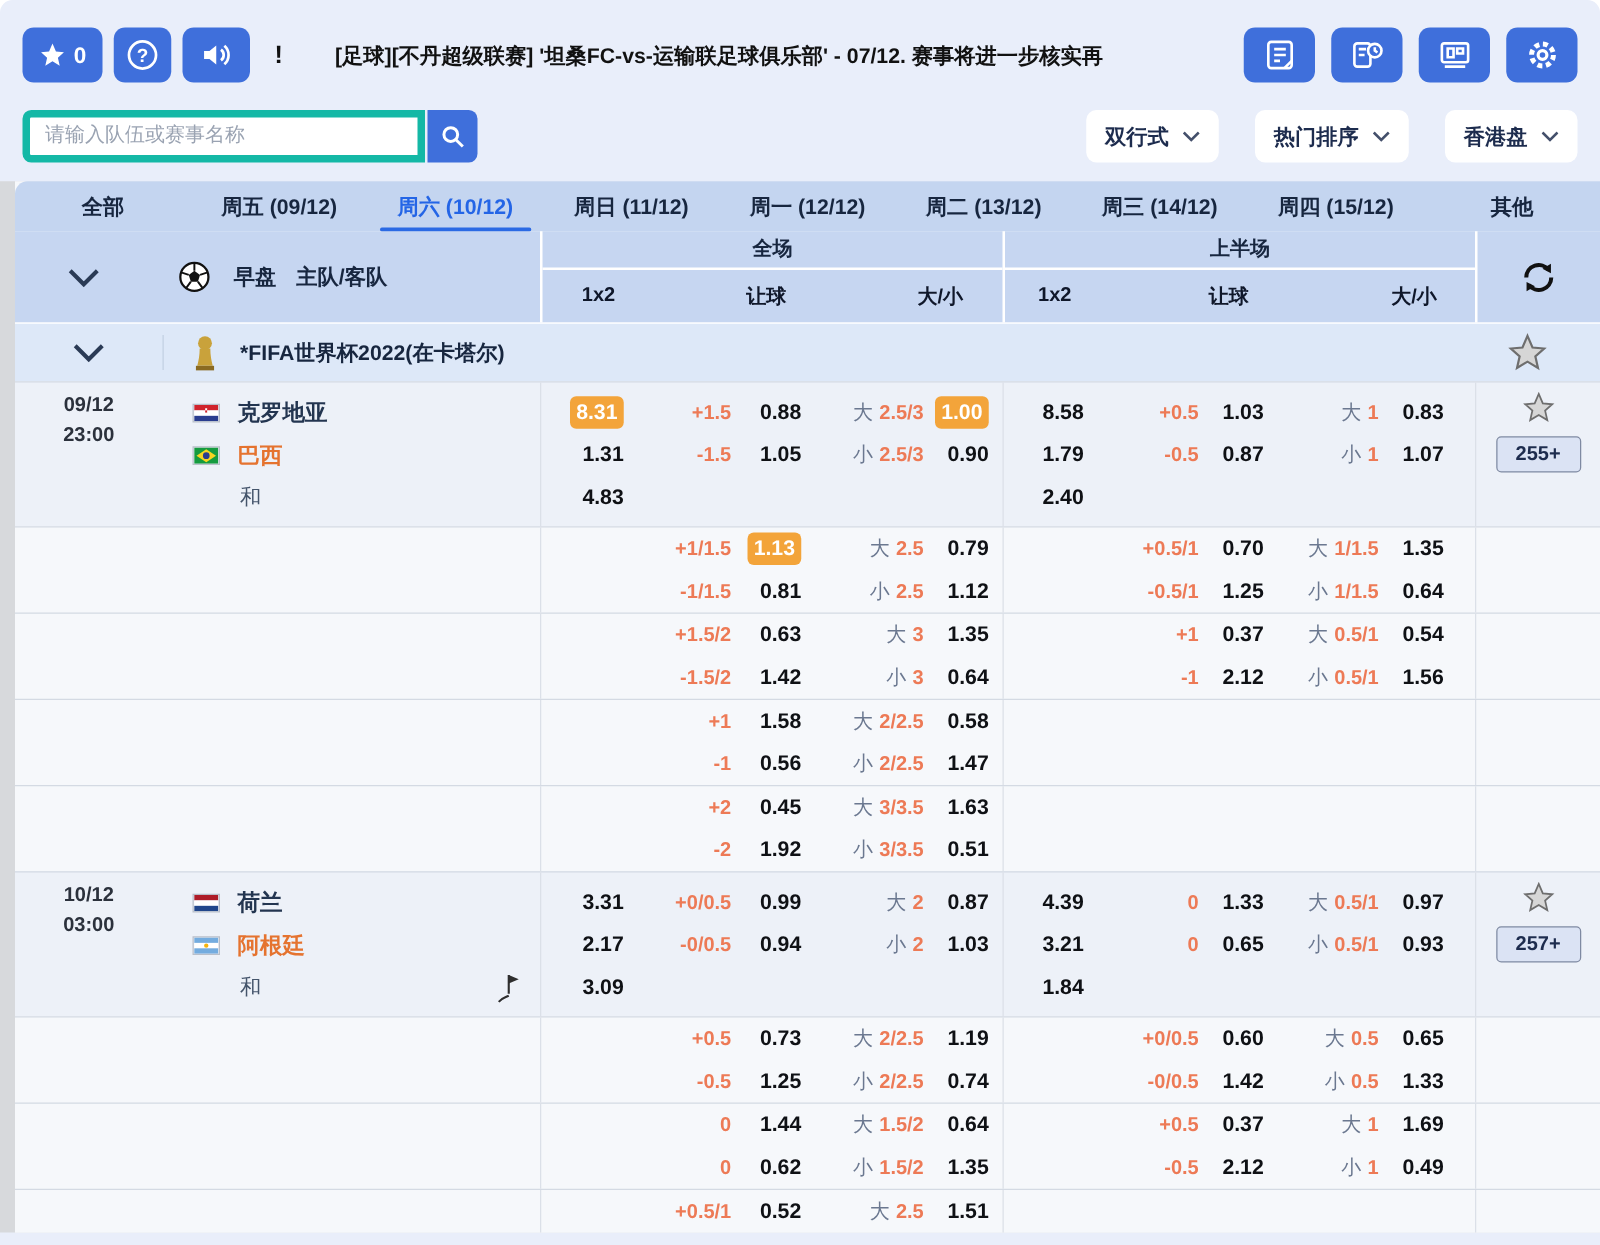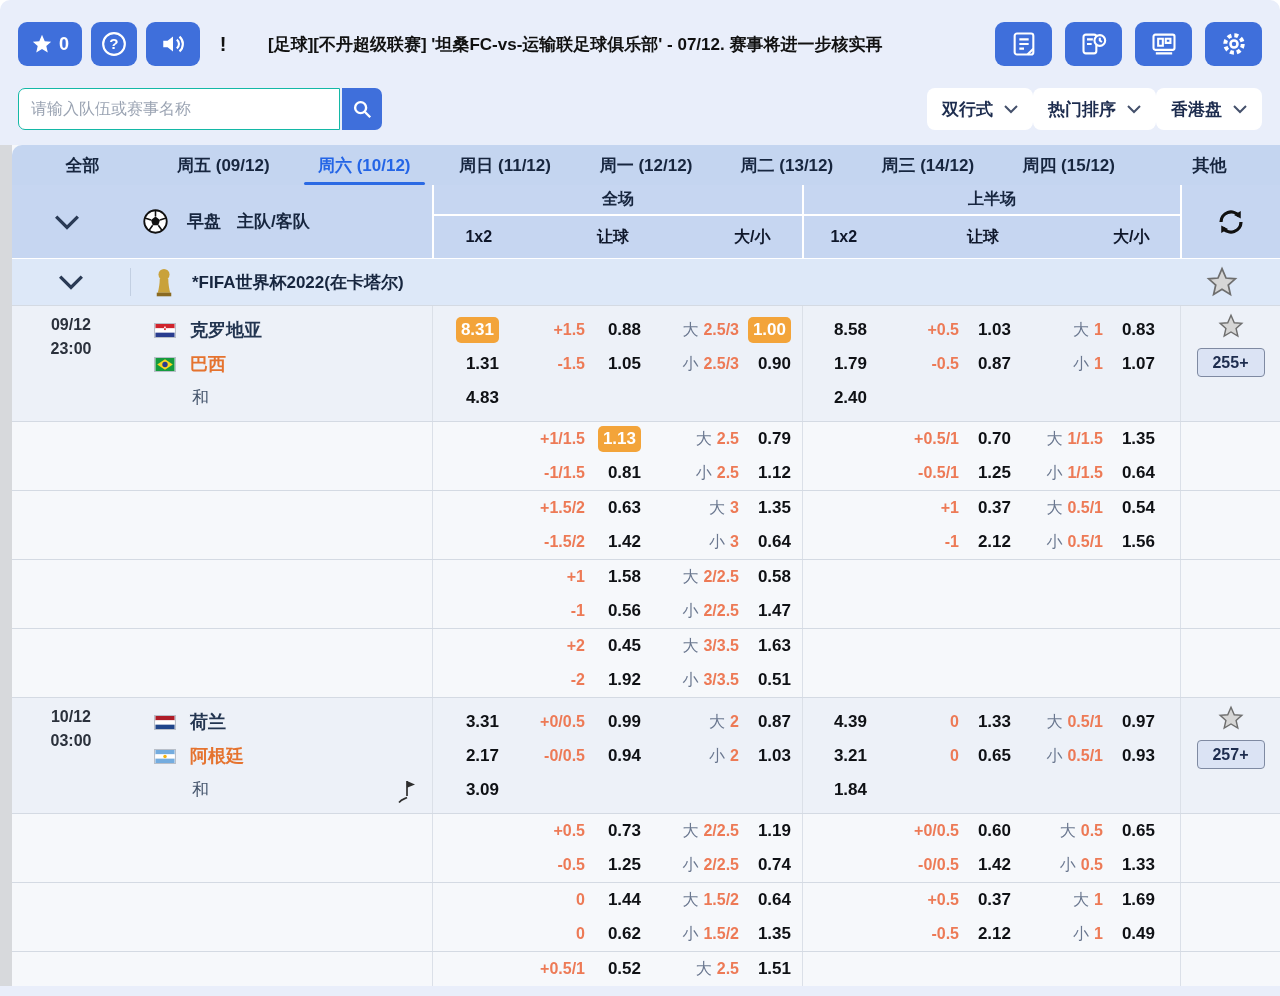--- a/index.html
+++ b/index.html
@@ -20,25 +20,25 @@
   .help-btn { width:46px; margin-left:9px; }
   .sound-btn { width:54px; margin-left:9px; }
   .alert-mark { font-size:20px; font-weight:700; color:#111; margin-left:14px; width:18px; text-align:center; }
   .marquee { flex:1; overflow:hidden; white-space:nowrap; font-size:17px; font-weight:700; color:#111;
     padding-left:36px; }
   .top-icons { display:flex; gap:13px; margin-left:12px; }
   .top-icons .btn-blue { width:57px; }
 
   
   .searchbar { height:57px; display:flex; align-items:flex-start; padding:0 18px; }
-  .search-input { width:322px; height:42px; border:1px solid #14b8a6; border-radius:7px 0 0 7px;
+  .search-input { width:322px; height:42px; border:6px solid #14b8a6; border-radius:7px 0 0 7px;
     padding:0 12px; font-size:16px; color:#333; background:#fff; outline:none; }
   .search-input::placeholder { color:#9aa3b2; }
   .search-btn { width:40px; height:42px; border-radius:0 7px 7px 0; margin-left:2px; }
-  .filters { margin-left:auto; display:flex; gap:0; }
+  .filters { margin-left:auto; display:flex; gap:29px; }
   .dropdown { height:42px; background:#fff; border-radius:8px; padding:0 15px; display:flex;
     align-items:center; gap:11px; font-size:17px; font-weight:700; color:#1d2c4e; cursor:pointer; }
 
   
   .lower { background:#d7d9dc; padding-left:12px; }
   .content { width:1268px; background:#f6f8fb; }
 
   
   .tabs { height:40px; background:#c4d5f0; display:flex; border-radius:10px 0 0 0; }
   .tab { flex:1; display:flex; align-items:center; justify-content:center; font-size:17px;

